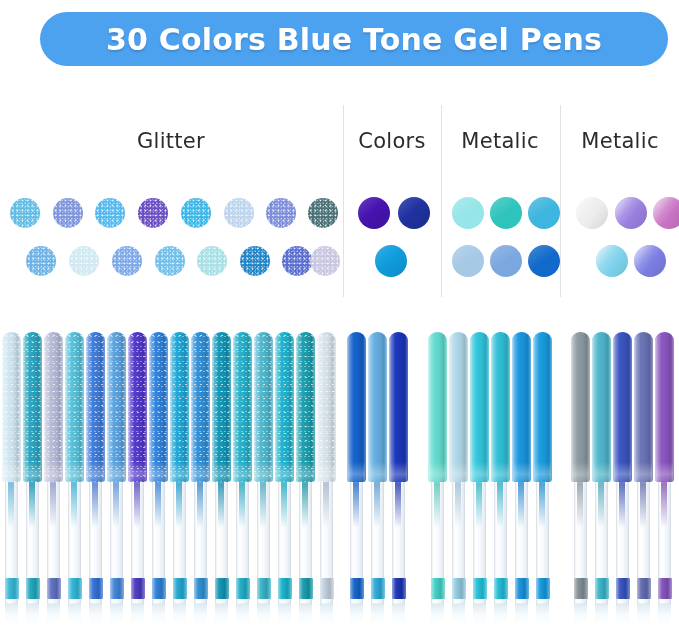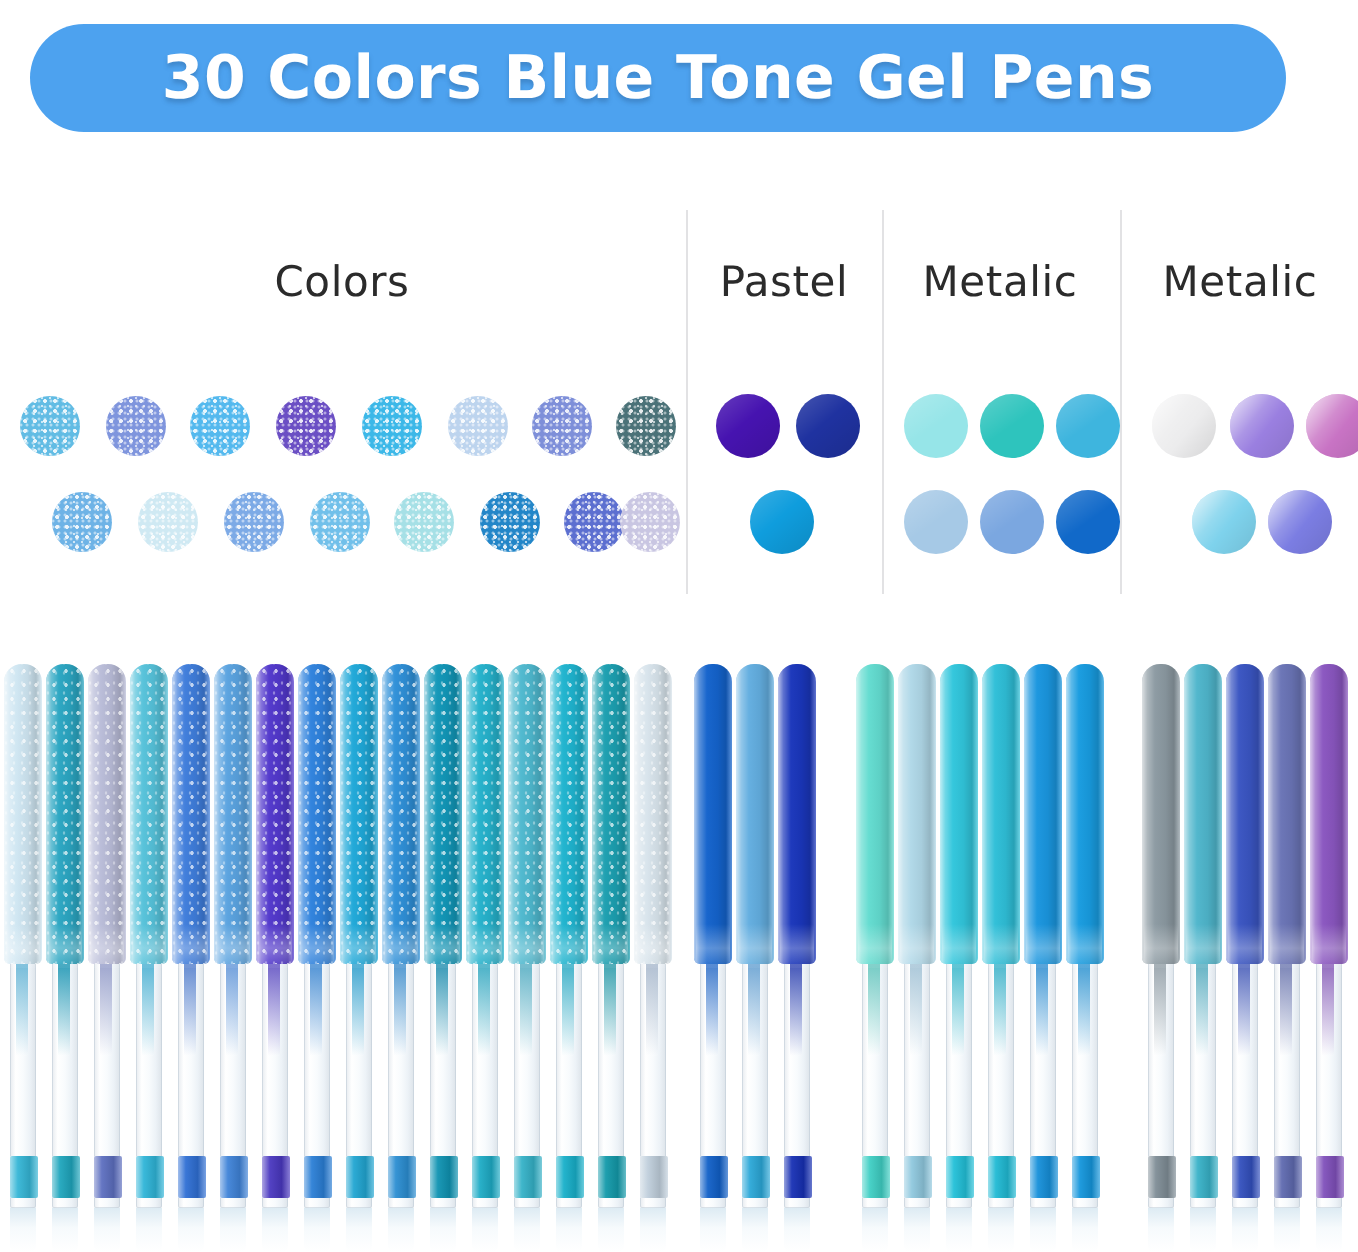--- a/index.html
+++ b/index.html
@@ -12,21 +12,21 @@
     height: 626px;
     position: relative;
     overflow: hidden;
     font-family: "Liberation Sans", sans-serif;
     -webkit-font-smoothing: antialiased;
   }
 
   
   #header-banner {
     position: absolute;
-    left: 15px;
+    left: 40px;
     top: 12px;
     width: 628px;
     height: 54px;
     border-radius: 27px;
     background: #4da2ef;
     display: flex;
     align-items: center;
     justify-content: center;
   }
   #header-title {
@@ -223,22 +223,22 @@
   <div id="header-title" style="color: rgb(255, 255, 255);">30 Colors Blue Tone Gel Pens</div>
 </div>
 
 <div id="category-board">
   <div id="dividers">
       <div class="divider" style="left: 343px;"></div>
       <div class="divider" style="left: 441px;"></div>
       <div class="divider" style="left: 560px;"></div>
     </div>
   <div id="cat-labels">
-      <div class="cat-label" style="left: 101px; width: 140px;">Colors</div>
-      <div class="cat-label" style="left: 322px; width: 140px;">Pastel</div>
+      <div class="cat-label" style="left: 101px; width: 140px;">Glitter</div>
+      <div class="cat-label" style="left: 322px; width: 140px;">Colors</div>
       <div class="cat-label" style="left: 430px; width: 140px;">Metalic</div>
       <div class="cat-label" style="left: 550px; width: 140px;">Metalic</div>
     </div>
   <div id="swatch-layer">
       <div class="swatch glitter" style="left: 10px; top: 103px; width: 30px; height: 30px; background: rgb(98, 188, 228);"></div>
       <div class="swatch glitter" style="left: 53px; top: 103px; width: 30px; height: 30px; background: rgb(127, 149, 221);"></div>
       <div class="swatch glitter" style="left: 95px; top: 103px; width: 30px; height: 30px; background: rgb(84, 185, 238);"></div>
       <div class="swatch glitter" style="left: 138px; top: 103px; width: 30px; height: 30px; background: rgb(107, 79, 196);"></div>
       <div class="swatch glitter" style="left: 181px; top: 103px; width: 30px; height: 30px; background: rgb(60, 184, 232);"></div>
       <div class="swatch glitter" style="left: 224px; top: 103px; width: 30px; height: 30px; background: rgb(189, 212, 238);"></div>

